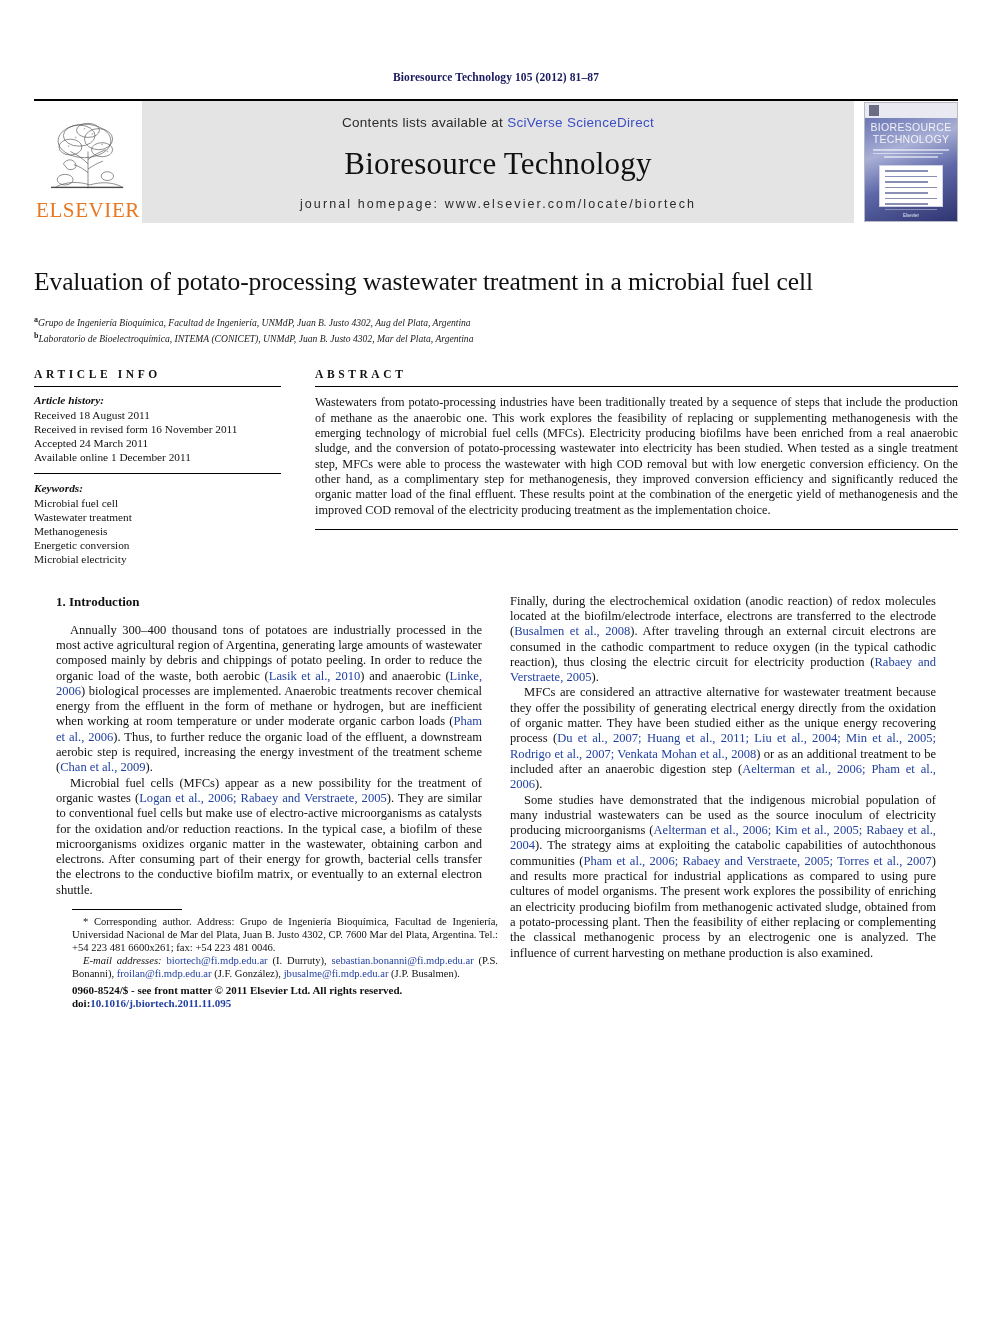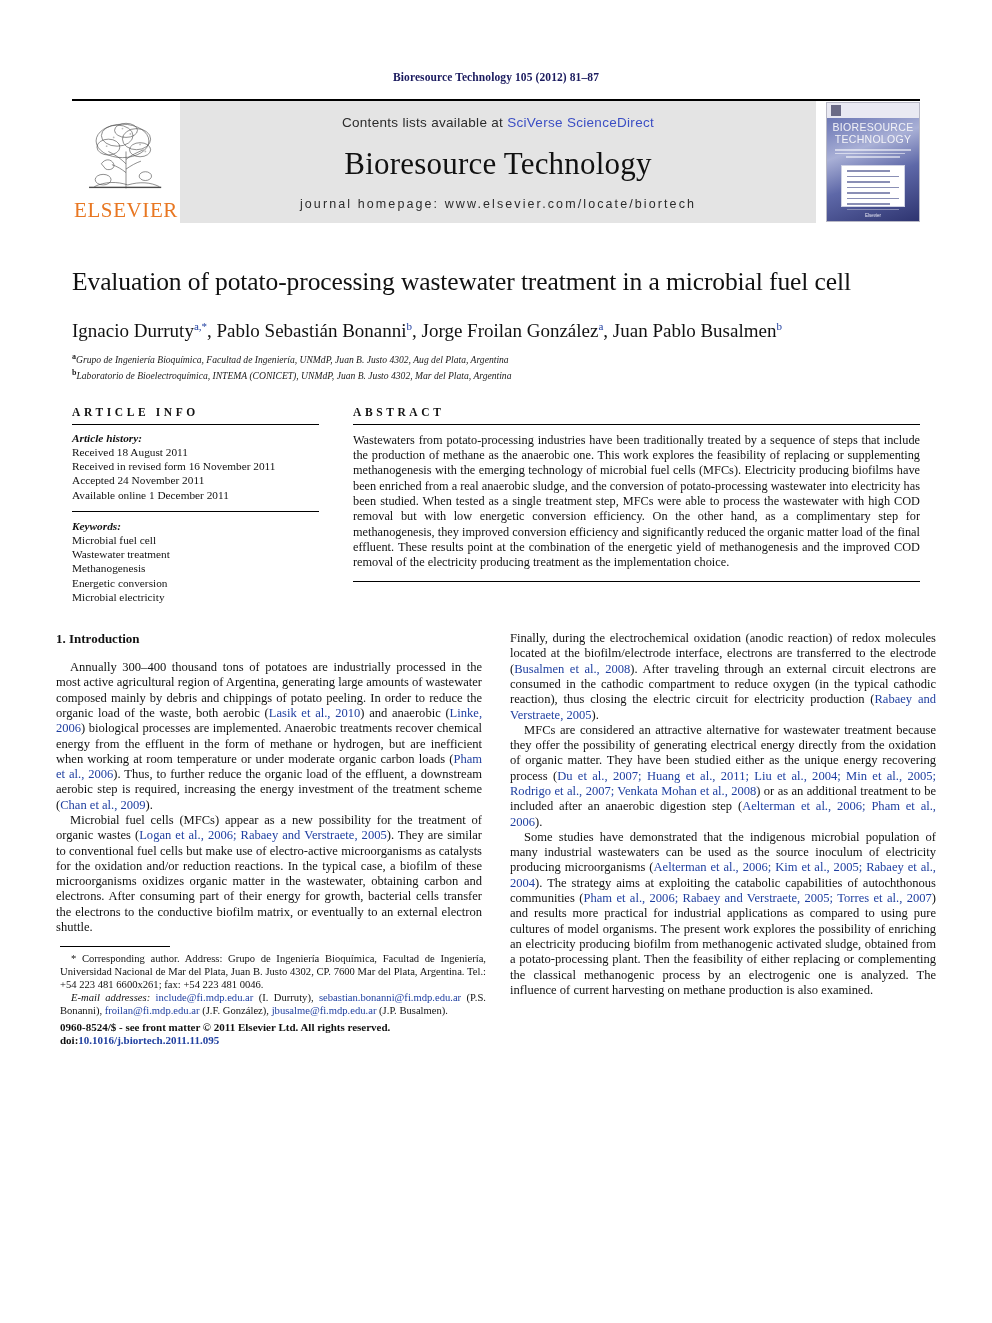--- a/index.html
+++ b/index.html
@@ -13,21 +13,21 @@
     font-family: "Liberation Serif", serif;
     color: #000000;
     position: relative;
     overflow: hidden;
   }
   .page {
     position: relative;
     width: 992px;
     height: 1323px;
     box-sizing: border-box;
-    padding: 0 72px;
+    padding: 0 34px;
   }
 
   
   .running-head {
     text-align: center;
     font-family: "Liberation Serif", serif;
     font-weight: bold;
     font-size: 11.5px;
     color: #1a1a5e;
     letter-spacing: 0.1px;
@@ -242,21 +242,21 @@
     color: #111;
     margin: 0;
     text-indent: 14px;
   }
   p.body-p + p.body-p { margin-top: 0; }
   .cite { color: #1f3fa0; }
 
   
   .footnotes {
     position: absolute;
-    left: 4px;
+    left: 16px;
     bottom: 0;
     width: 426px;
   }
   .fn-rule { border-top: 1px solid #000; width: 110px; margin-bottom: 5px; }
   .fn-p {
     font-family: "Liberation Serif", serif;
     font-size: 10.6px;
     line-height: 13px;
     text-align: justify;
     color: #111;
@@ -347,40 +347,37 @@
             <span></span>
             <span></span>
         </div>
         <div class="cover-bottom">Elsevier</div>
       </div>
     </div>
   </div>
 
   <h1 class="article-title">Evaluation of potato-processing wastewater treatment in a microbial fuel cell</h1>
 
-  <div class="authors">
-    Ignacio Durruty<sup>a,*</sup>, Pablo Sebastián Bonanni<sup>b</sup>, Jorge Froilan González<sup>a</sup>, Juan Pablo Busalmen<sup>b</sup>
-  </div>
 
   <div class="affils">
     <div><sup>a</sup><span>Grupo de Ingeniería Bioquímica, Facultad de Ingeniería, UNMdP, Juan B. Justo 4302, Aug del Plata, Argentina</span></div>
     <div><sup>b</sup><span>Laboratorio de Bioelectroquímica, INTEMA (CONICET), UNMdP, Juan B. Justo 4302, Mar del Plata, Argentina</span></div>
   </div>
 
   <div class="info-abstract">
 
     <div class="col-info">
       <div class="sec-head">ARTICLE INFO</div>
       <div class="hr-thin"></div>
 
       <div class="info-block">
         <div class="lbl">Article history:</div>
         <div>Received 18 August 2011</div>
         <div>Received in revised form 16 November 2011</div>
-        <div>Accepted 24 November 2011</div>
+        <div>Accepted 24 March 2011</div>
         <div>Available online 1 December 2011</div>
       </div>
 
       <div class="hr-thin-b"></div>
 
       <div class="info-block keywords">
         <div class="lbl">Keywords:</div>
         <div>Microbial fuel cell</div>
         <div>Wastewater treatment</div>
         <div>Methanogenesis</div>
@@ -404,21 +401,21 @@
         <div class="intro-head">1. Introduction</div>
         <p class="body-p">Annually 300–400 thousand tons of potatoes are industrially processed in the most active agricultural region of Argentina, generating large amounts of wastewater composed mainly by debris and chippings of potato peeling. In order to reduce the organic load of the waste, both aerobic (<span class="cite">Lasik et al., 2010</span>) and anaerobic (<span class="cite">Linke, 2006</span>) biological processes are implemented. Anaerobic treatments recover chemical energy from the effluent in the form of methane or hydrogen, but are inefficient when working at room temperature or under moderate organic carbon loads (<span class="cite">Pham et al., 2006</span>). Thus, to further reduce the organic load of the effluent, a downstream aerobic step is required, increasing the energy investment of the treatment scheme (<span class="cite">Chan et al., 2009</span>).</p>
         <p class="body-p">Microbial fuel cells (MFCs) appear as a new possibility for the treatment of organic wastes (<span class="cite">Logan et al., 2006; Rabaey and Verstraete, 2005</span>). They are similar to conventional fuel cells but make use of electro-active microorganisms as catalysts for the oxidation and/or reduction reactions. In the typical case, a biofilm of these microorganisms oxidizes organic matter in the wastewater, obtaining carbon and electrons. After consuming part of their energy for growth, bacterial cells transfer the electrons to the conductive biofilm matrix, or eventually to an external electron shuttle.</p>
       </div>
 
       <div class="footnotes">
         <div class="fn-rule"></div>
         <p class="fn-p">* Corresponding author. Address: Grupo de Ingeniería Bioquímica, Facultad de Ingeniería, Universidad Nacional de Mar del Plata, Juan B. Justo 4302, CP. 7600 Mar del Plata, Argentina. Tel.: +54 223 481 6600x261; fax: +54 223 481 0046.</p>
         <p class="fn-p">
           <em>E-mail addresses:</em>
-          <span class="fn-link">include@fi.mdp.edu.ar</span>
+          <span class="fn-link">biortech@fi.mdp.edu.ar</span>
           <span>(I. Durruty),</span>
           <span class="fn-link">sebastian.bonanni@fi.mdp.edu.ar</span>
           <span>(P.S. Bonanni),</span>
           <span class="fn-link">froilan@fi.mdp.edu.ar</span>
           <span>(J.F. González),</span>
           <span class="fn-link">jbusalme@fi.mdp.edu.ar</span>
           <span>(J.P. Busalmen).</span>
         </p>
         <div class="issn">
           <div>0960-8524/$ - see front matter © 2011 Elsevier Ltd. All rights reserved.</div>

